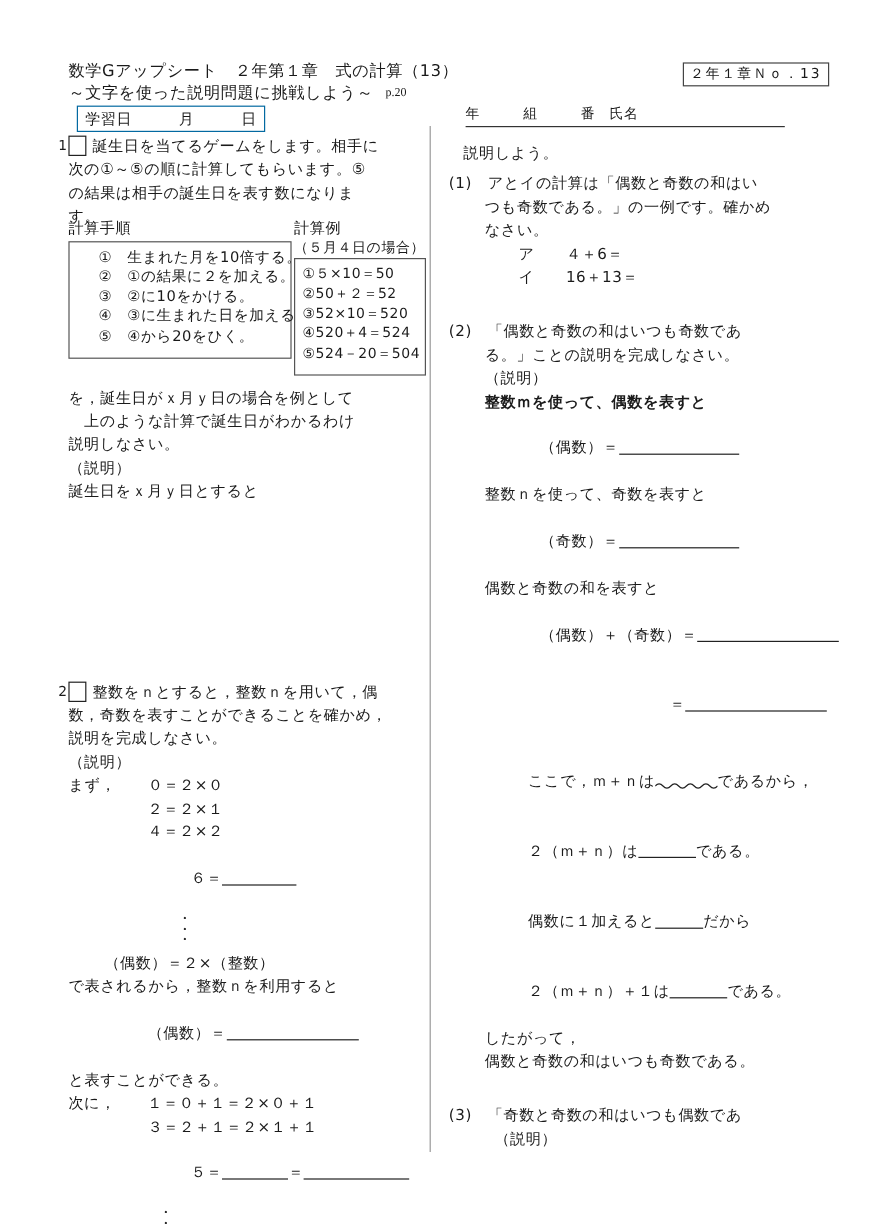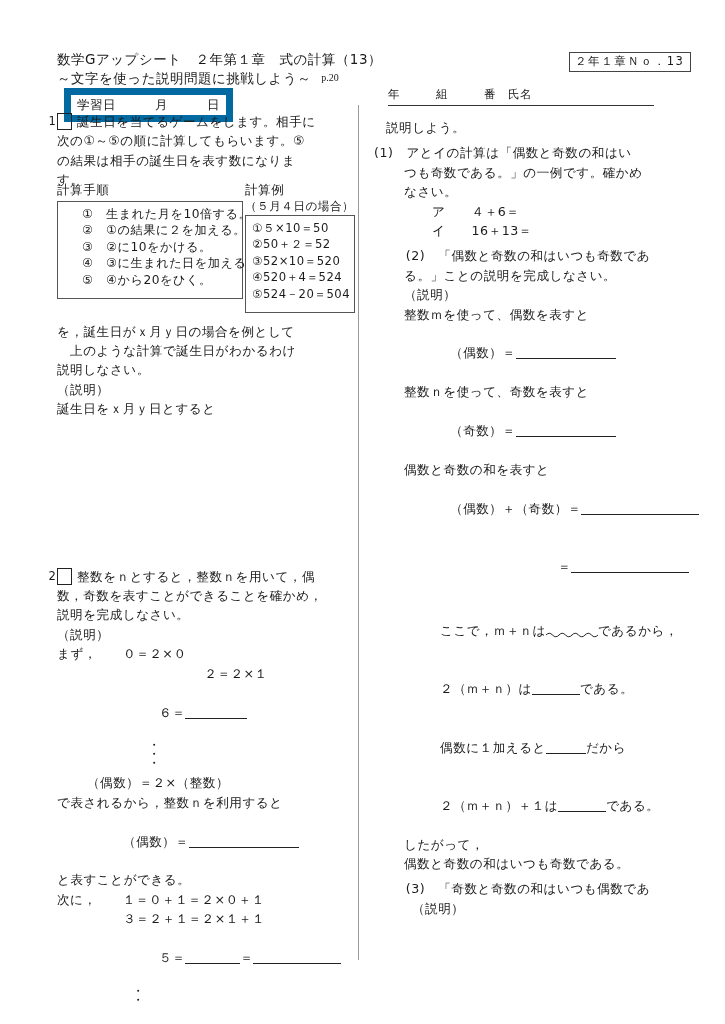--- a/index.html
+++ b/index.html
@@ -22,21 +22,21 @@
   .h-title{font-size:13.5px;line-height:19px;}
   .h-sub{font-size:13.5px;line-height:19px;}
   .h-page{font-size:10px;margin-left:10px;position:relative;top:3px;}
   #no-box{
     position:absolute;left:569px;top:52px;
     border:1px solid #444;padding:1px 5px 2px 5px;
     font-size:11.5px;letter-spacing:1.6px;line-height:15px;
   }
   #study-box{
     position:absolute;left:64px;top:88px;
-    border:7px solid #0369a1;
+    border:1px solid #0369a1;
     padding:1px 6px 2px 6px;
     font-size:12.5px;line-height:17px;letter-spacing:.5px;
     white-space:pre;
   }
   #name-line{
     position:absolute;left:388px;top:86px;width:266px;
     border-bottom:1.3px solid #333;
     font-size:11.5px;line-height:17px;
     padding-bottom:2px;white-space:pre;
   }
@@ -85,21 +85,21 @@
   .blank.w100{width:100px;}
   .blank.w110{width:110px;}
   .blank.w118{width:118px;}
   .wavy{
     display:inline-block;width:52px;vertical-align:-3px;height:7px;
   }
 
   .dots{font-size:12px;line-height:9px;letter-spacing:0;text-align:center;}
 
   .eqline{font-size:12.6px;line-height:19.4px;white-space:pre;}
-  .sec{margin-top:6px;text-align:center;}
+  .sec{margin-top:26px;}
   .sec-s{margin-top:6px;}
 </style>
 </head>
 <body>
 
 <div class="page">
 
   <div id="header">
     <div class="jp h-title">数学Gアップシート　２年第１章　式の計算（13）</div>
     <div class="h-row">
@@ -141,21 +141,22 @@
 
     <div>
       <div class="body-txt jp" style="padding-left:24px;text-indent:-24px;">
         <span class="qnum">2</span><span>整数をｎとすると，整数ｎを用いて，偶</span>
       </div>
       <div class="body-txt jp">数，奇数を表すことができることを確かめ，</div>
       <div class="body-txt jp">説明を完成しなさい。</div>
       <div class="body-txt jp">（説明）</div>
 
       <div class="eqline jp">まず，　　０＝２×０</div>
-      <div class="eqline jp" style="padding-left:66px;text-align:center;">２＝２×１</div>
+      <div class="eqline jp" style="padding-left:66px;">２＝２×１</div>
+      <div class="eqline jp" style="padding-left:66px;">４＝２×２</div>
       <div class="eqline jp" style="padding-left:66px;">
         <span>６＝</span><span class="blank w62"></span>
       </div>
       <div class="dots jp" style="padding-left:66px;width:62px;text-align:center;">・</div>
       <div class="dots jp" style="padding-left:66px;width:62px;text-align:center;">・</div>
       <div class="dots jp" style="padding-left:66px;width:62px;text-align:center;">・</div>
 
       <div class="eqline jp" style="padding-left:30px;margin-top:5px;">（偶数）＝２×（整数）</div>
       <div class="eqline jp">で表されるから，整数ｎを利用すると</div>
       <div class="eqline jp" style="padding-left:30px;">
@@ -212,21 +213,21 @@
       <div class="body-txt jp" style="padding-left:30px;">なさい。</div>
       <div class="eqline jp" style="padding-left:58px;">ア　　４＋6＝</div>
       <div class="eqline jp" style="padding-left:58px;">イ　　16＋13＝</div>
 
       <div class="body-txt jp sec" style="padding-left:42px;text-indent:-42px;">
         <span>(2)</span>　<span>「偶数と奇数の和はいつも奇数であ</span>
       </div>
       <div class="body-txt jp" style="padding-left:30px;">る。」ことの説明を完成しなさい。</div>
       <div class="body-txt jp" style="padding-left:30px;">（説明）</div>
 
-      <div class="eqline jp" style="padding-left:30px;">整数ｍを使って、偶数を表すと</div>
+      <div class="eqline jp" style="padding-left:30px;font-weight:bold;">整数ｍを使って、偶数を表すと</div>
       <div class="eqline jp" style="padding-left:40px;">
         <span>（偶数）＝</span><span class="blank w100"></span>
       </div>
       <div class="eqline jp" style="padding-left:30px;">整数ｎを使って、奇数を表すと</div>
       <div class="eqline jp" style="padding-left:40px;">
         <span>（奇数）＝</span><span class="blank w100"></span>
       </div>
       <div class="eqline jp" style="padding-left:30px;">偶数と奇数の和を表すと</div>
       <div class="eqline jp" style="padding-left:40px;">
         <span>（偶数）＋（奇数）＝</span><span class="blank w118"></span>

